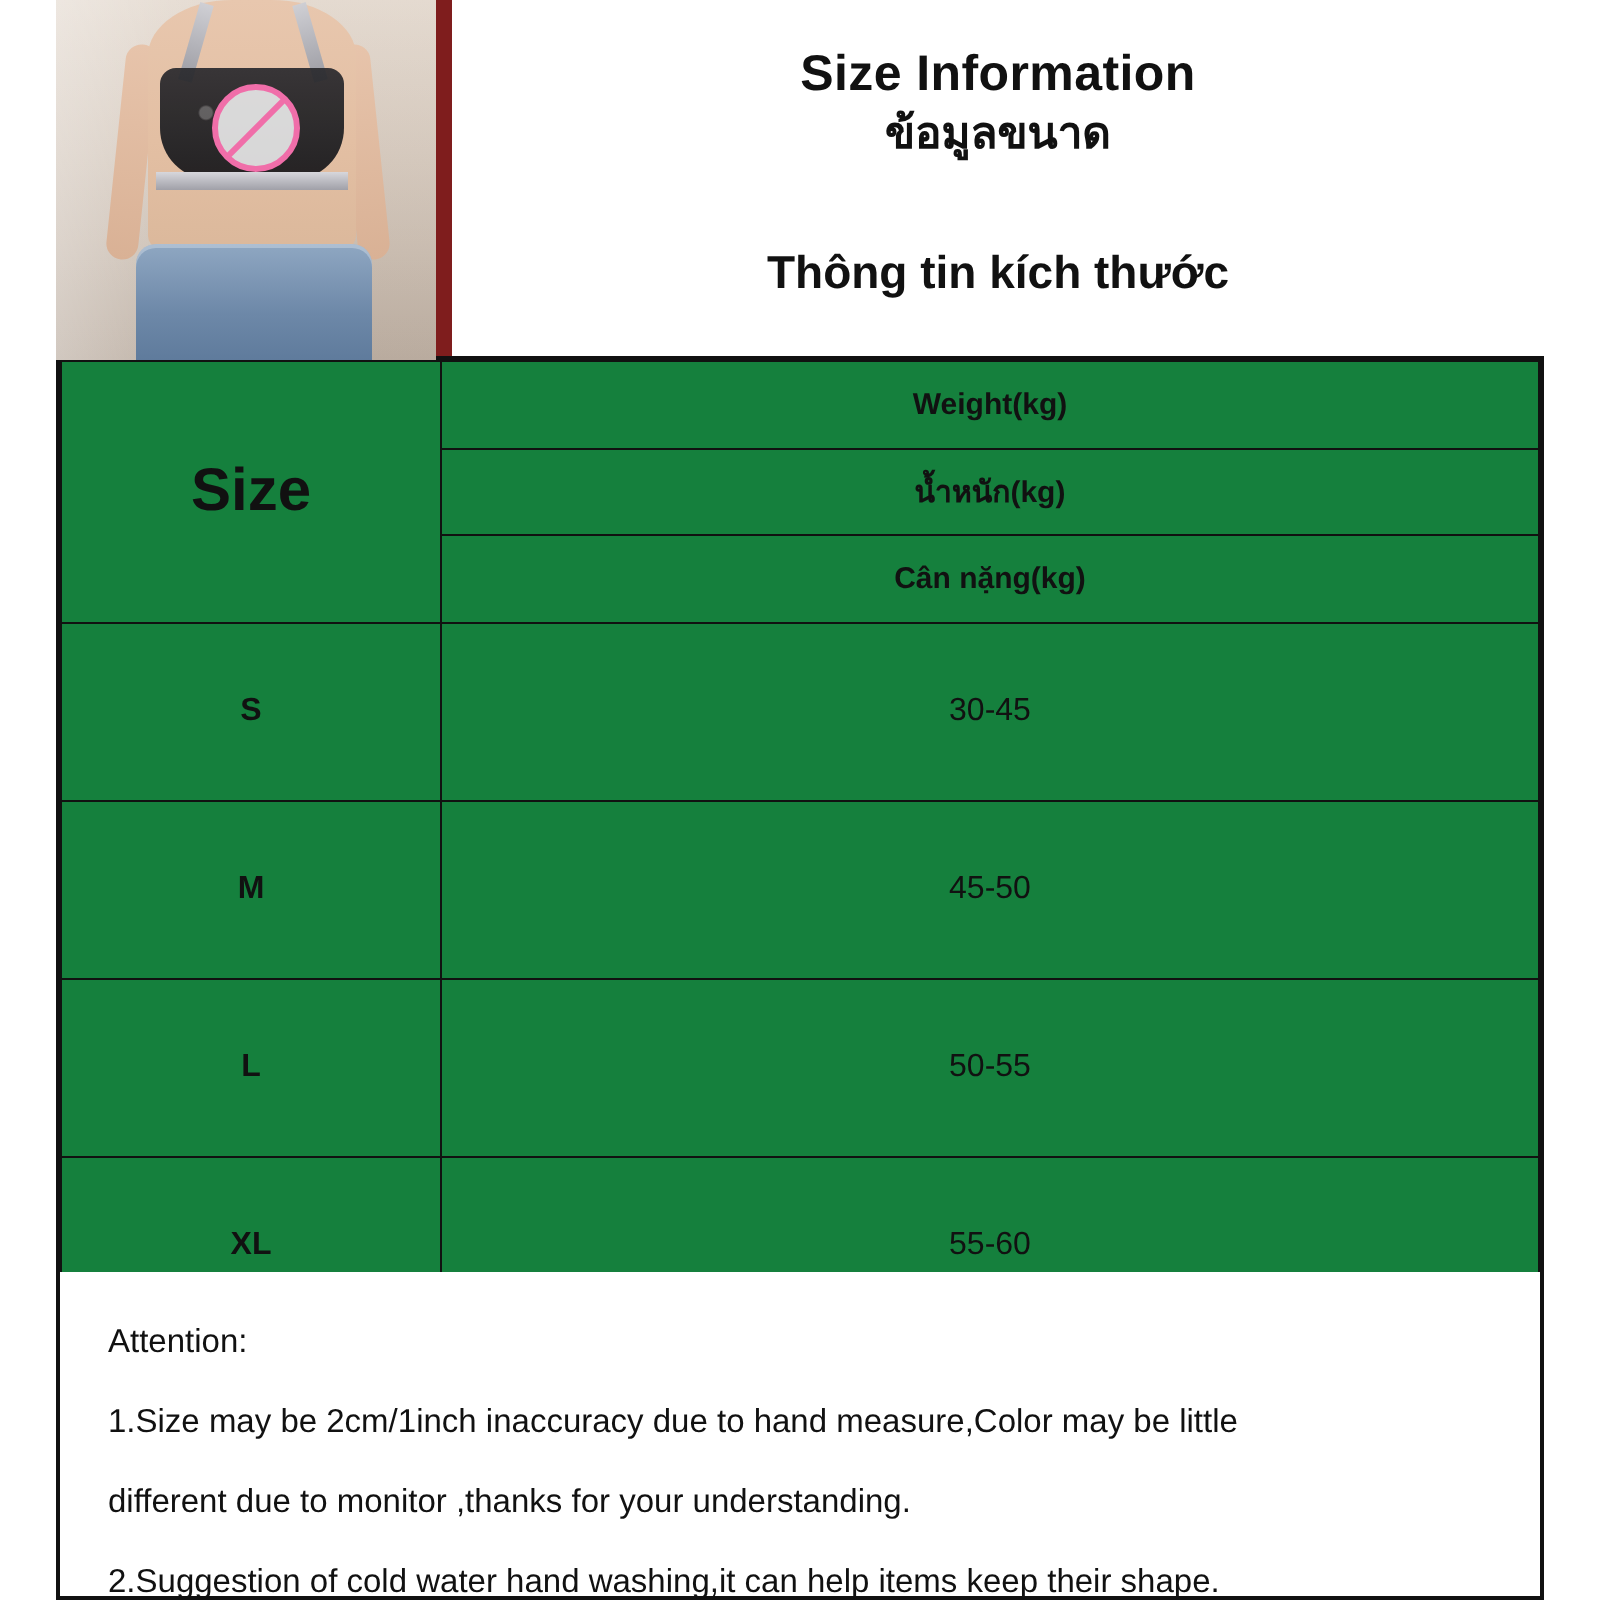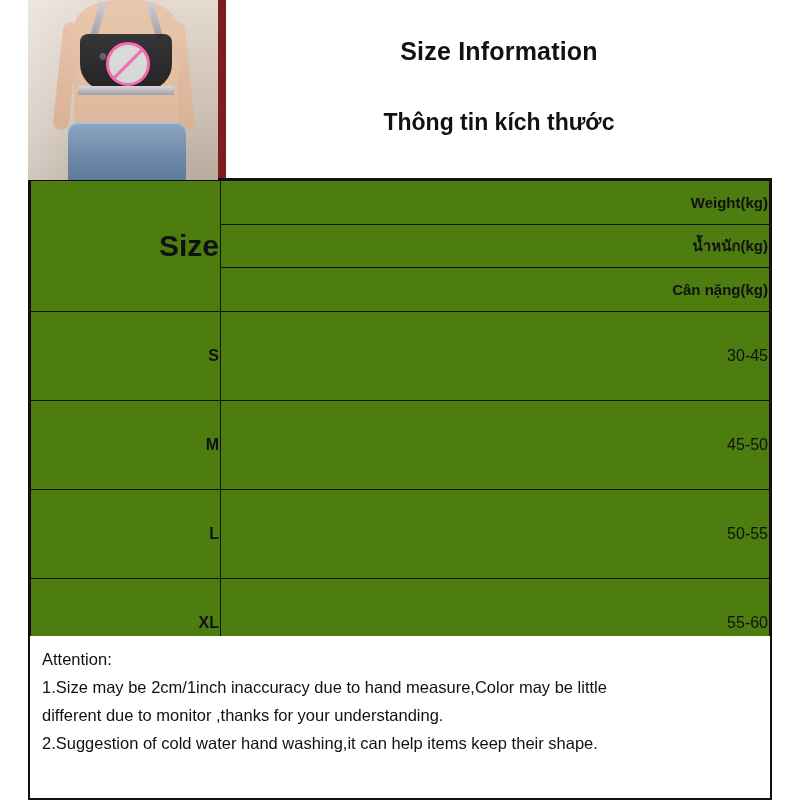--- a/index.html
+++ b/index.html
@@ -176,23 +176,23 @@
     border-bottom: 2px solid #111111;
     box-sizing: border-box;
   }
   table.size {
     border-collapse: collapse;
     width: 100%;
     table-layout: fixed;
   }
   table.size td {
     border: 1px solid #111111;
-    text-align: right;
+    text-align: center;
     vertical-align: middle;
-    background: #4d7c0f;
+    background: #15803d;
   }
   .col-size { width: 190px; }
   .hdr-size {
     font-size: 30px;
     font-weight: bold;
     height: 128px;
   }
   .hdr-w {
     font-size: 15px;
     font-weight: bold;
@@ -220,21 +220,21 @@
     border: 2px solid #111111;
     border-top: none;
     box-sizing: border-box;
     padding: 8px 6px 6px 8px;
     background: #ffffff;
     font-size: 16.5px;
     line-height: 1.45;
     color: #111111;
   }
   .attention p {
-    margin: 4px;
+    margin: 16px;
   }
 </style>
 </head>
 <body>
 
 <div class="page">
 
   <div class="top-row">
     <div class="photo-cell">
       <div class="photo-bg"></div>
@@ -244,20 +244,21 @@
       <div class="photo-body"></div>
       <div class="photo-strap-l"></div>
       <div class="photo-strap-r"></div>
       <div class="photo-bra"></div>
       <div class="photo-band"></div>
       <div class="photo-jeans"></div>
       <div class="photo-censor"></div>
     </div>
     <div class="title-cell">
       <div class="title-en">Size Information</div>
+      <div class="title-th">ข้อมูลขนาด</div>
       <div class="title-vi">Thông tin kích thước</div>
     </div>
   </div>
 
   <div class="table-wrap">
     <table class="size">
       <colgroup>
         <col class="col-size">
         <col>
       </colgroup>

